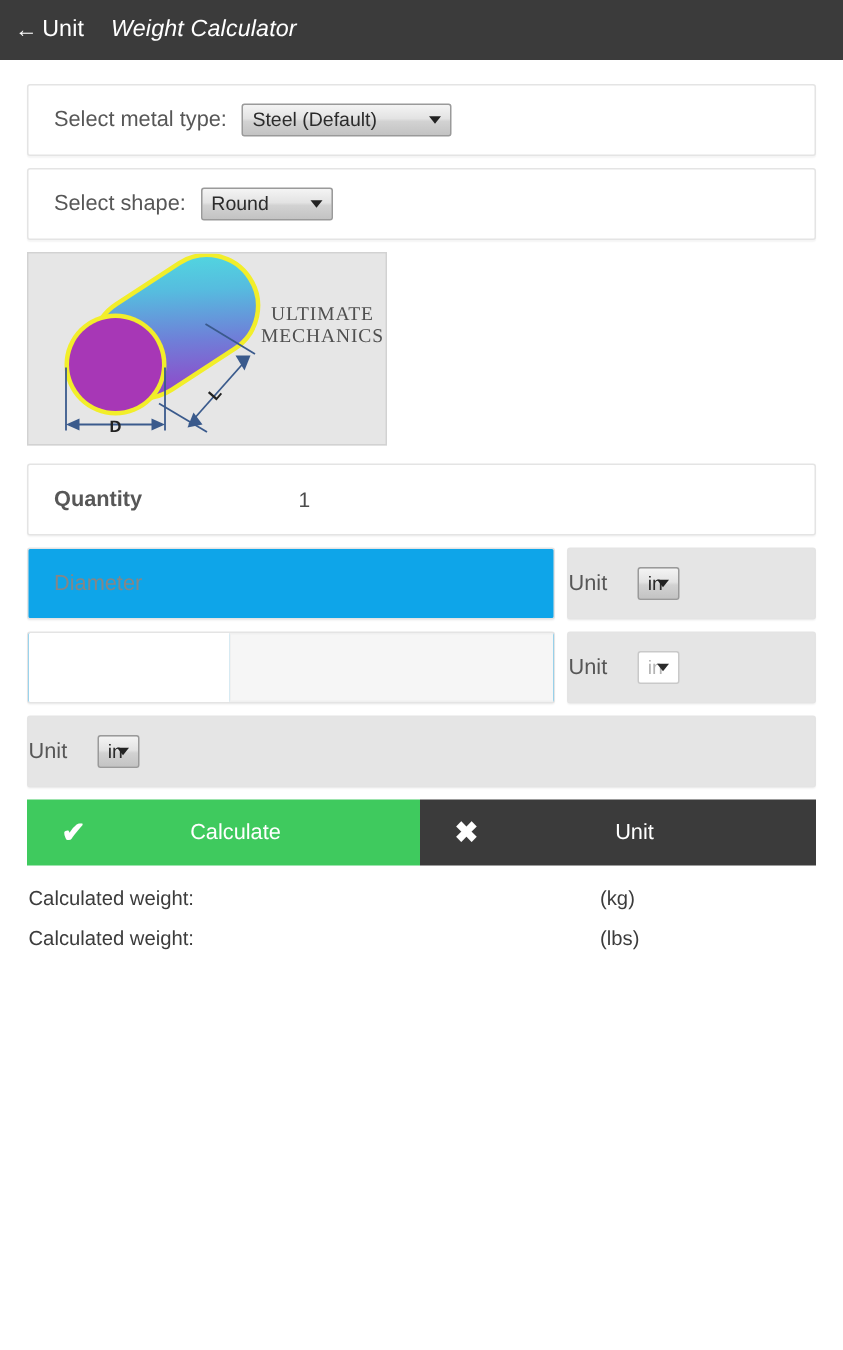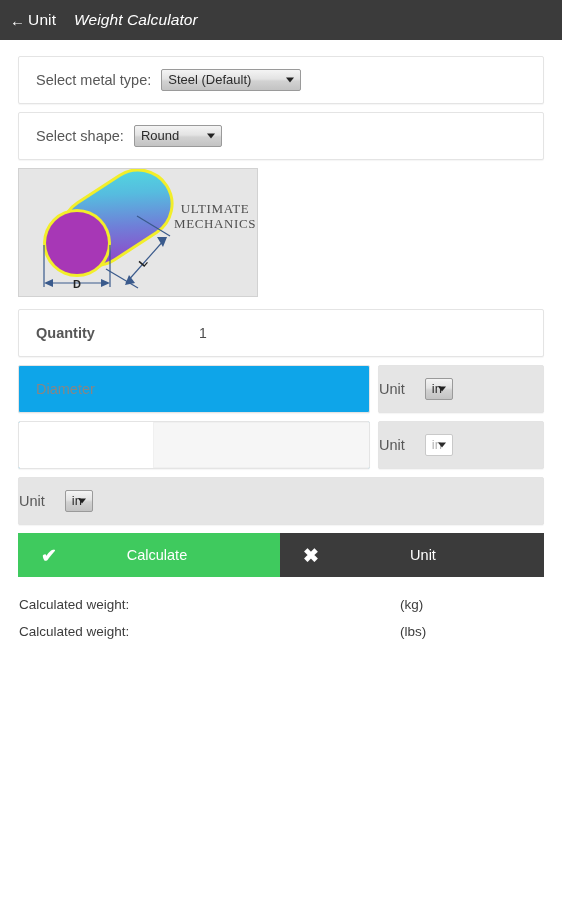--- a/index.html
+++ b/index.html
@@ -215,21 +215,21 @@
   .btn .btn-label {
     flex: 1 1 auto;
     text-align: center;
     padding-right: 46px;
   }
   .btn-reset .btn-label { padding-right: 40px; }
 
   
   .result-row {
     display: flex;
-    align-items: center;
+    align-items: flex-start;
     font-size: 13.5px;
     color: #3c3c3c;
     height: 27px;
     padding-left: 1px;
   }
   .result-label { width: 354px; }
   .result-unit  { color: #3c3c3c; margin-left: 27px; }
 </style>
 </head>
 <body>

